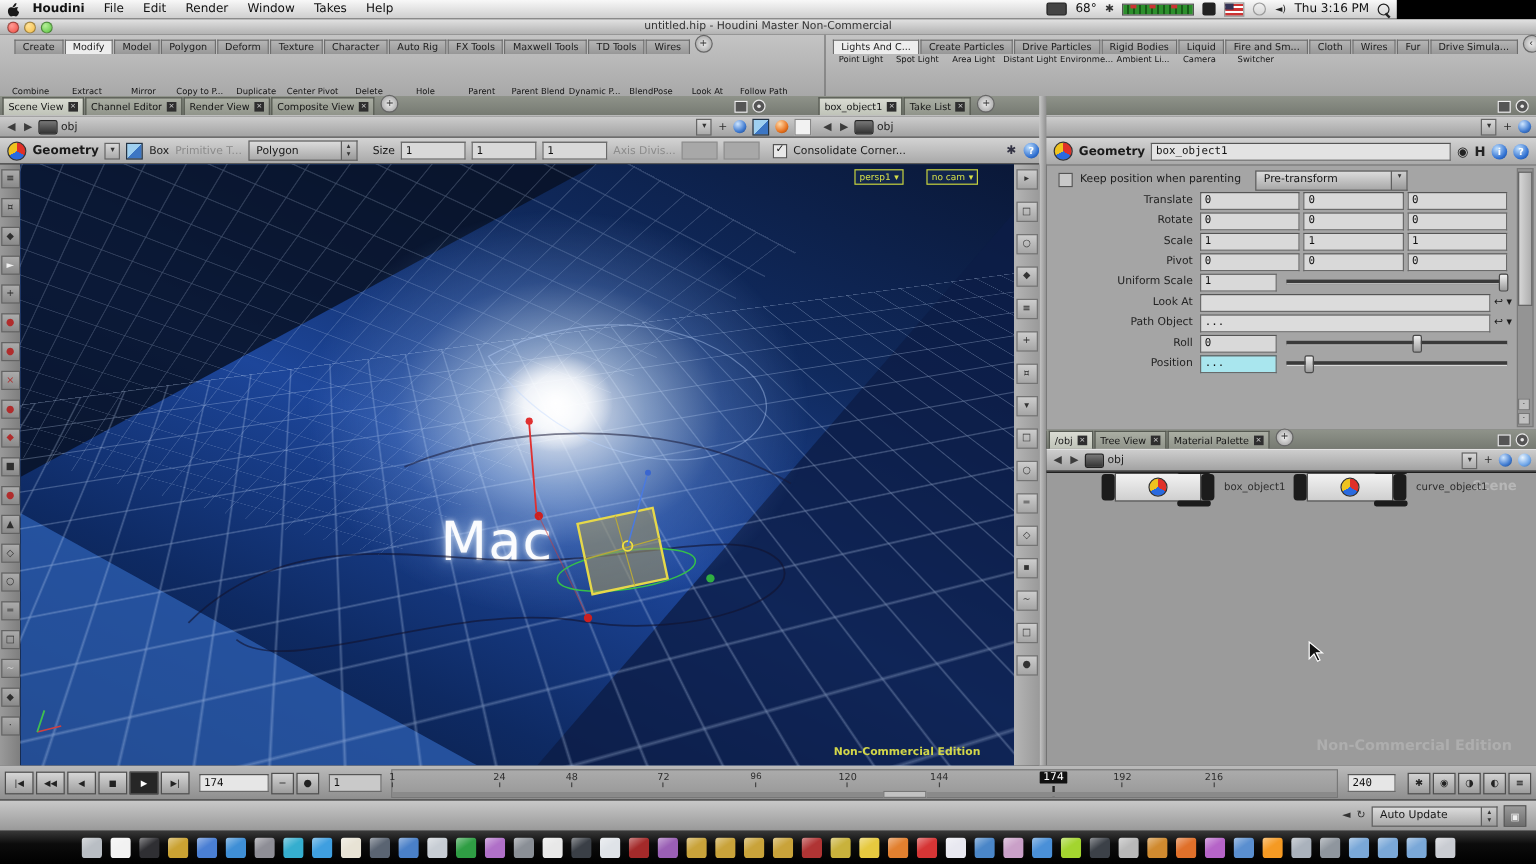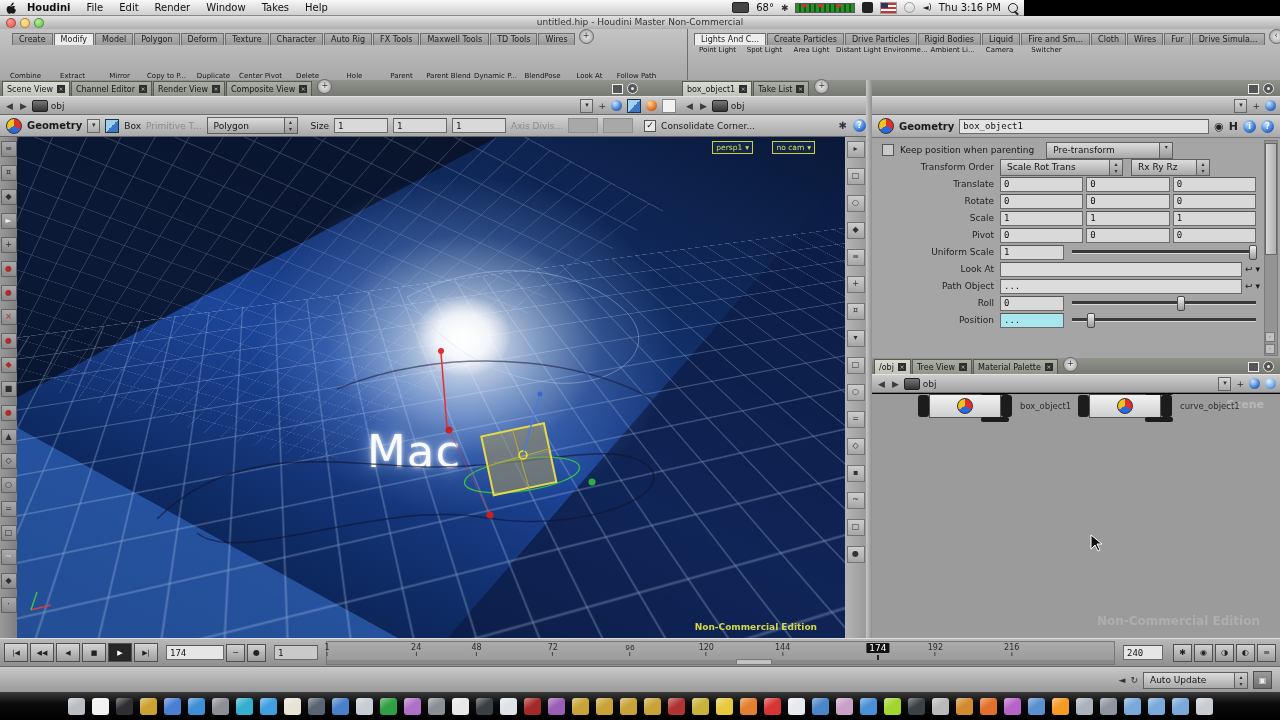--- a/index.html
+++ b/index.html
@@ -4,21 +4,21 @@
 <style>
   html,body{margin:0;padding:0;background:#000;}
   body{width:1280px;height:720px;position:relative;overflow:hidden;
        font-family:"DejaVu Sans","Liberation Sans",sans-serif;font-size:9px;color:#1a1a1a;
        -webkit-font-smoothing:antialiased;}
   .abs{position:absolute;}
   .row{display:flex;align-items:center;}
   .col{display:flex;flex-direction:column;}
 
   
-  #menubar{left:0;top:0;width:1024px;height:16px;background:linear-gradient(#f8f8f8,#cfcfcf);
+  #menubar{left:0;top:0;width:1164px;height:16px;background:linear-gradient(#f8f8f8,#cfcfcf);
            border-bottom:1px solid #8a8a8a;display:flex;align-items:center;padding:0 6px;box-sizing:border-box;gap:2px;}
   .mitem{padding:0 8px;font-size:10px;color:#111;}
   .menus :first-child{font-weight:bold;}
   #mb-right{margin-left:auto;display:flex;align-items:center;gap:7px;}
   .mb-ic{display:inline-block;}
   .cpu-meter{width:58px;height:8px;background:repeating-linear-gradient(90deg,#2c8f2c 0 3px,#175a17 3px 5px);
              border:1px solid #555;position:relative;}
   .cpu-meter i{position:absolute;top:0;height:3px;background:#c33;width:5px;}
   .flag{width:15px;height:10px;background:repeating-linear-gradient(#c33 0 2px,#fff 2px 4px);position:relative;border:1px solid #999;}
   .flag i{position:absolute;left:0;top:0;width:7px;height:5px;background:#335;}
@@ -558,31 +558,20 @@
     <span class="helporb">i</span>
     <span class="helporb">?</span>
   </div>
   <div class="col" style="position:absolute;left:4px;top:26px;right:4px;">
     <div class="prow">
       <span class="chk" style="margin-left:6px;background:#c9c9c9;"></span>
       <span style="margin-left:6px;">Keep position when parenting</span>
       <span class="row" style="margin-left:12px;">
         <span class="select" style="width:100px;">Pre-transform</span>
         <span class="spin">▾</span>
-      </span>
-    </div>
-    <div class="prow">
-      <span class="plabel">Transform Order</span>
-      <span class="row">
-        <span class="select" style="width:96px;">Scale Rot Trans</span>
-        <span class="spin">▴<br>▾</span>
-      </span>
-      <span class="row" style="margin-left:8px;">
-        <span class="select" style="width:52px;">Rx Ry Rz</span>
-        <span class="spin">▴<br>▾</span>
       </span>
     </div>
     <span class="col">
         <span class="prow">
         <span class="plabel">Translate</span>
         <span class="pfields">
           <span class="fld">0</span>
           <span class="fld">0</span>
           <span class="fld">0</span>
         </span>

